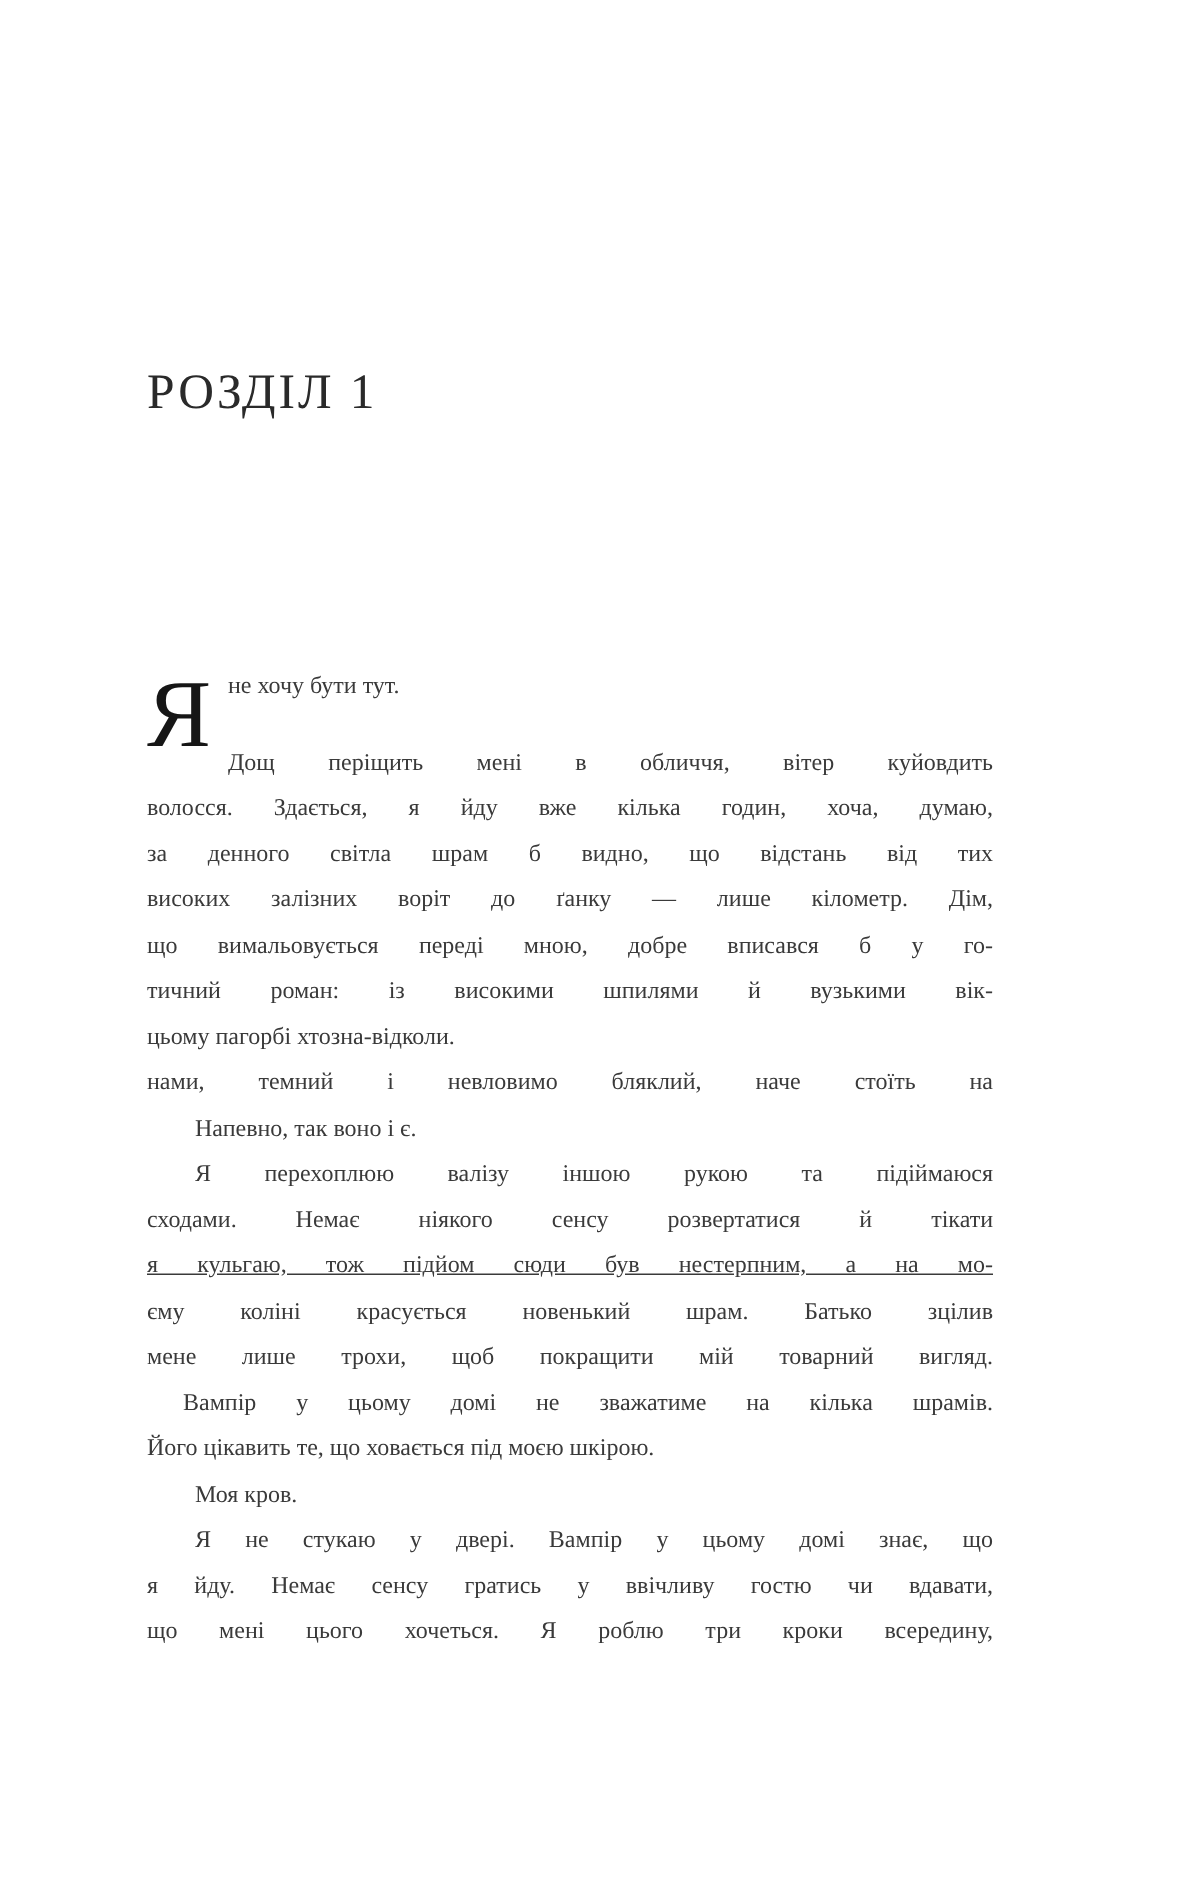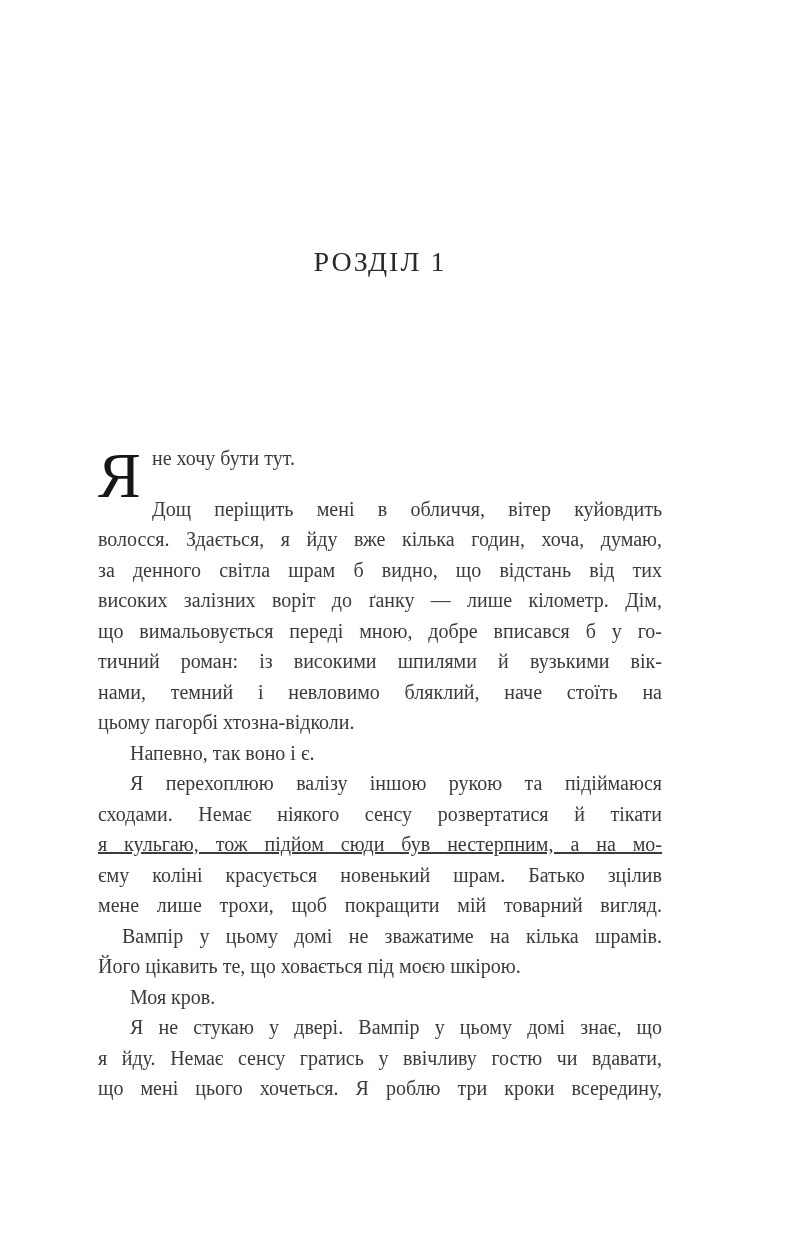--- a/index.html
+++ b/index.html
@@ -10,39 +10,39 @@
   }
   .page {
     position: relative;
     width: 800px; height: 1255px;
     background: var(--page-bg, #ffffff);
     overflow: hidden;
   }
   .chapter-heading {
     position: absolute;
     top: 242px; left: 98px; width: 564px;
-    text-align: center;
-    font-size: 28px; line-height: 40px;
+    text-align: left;
+    font-size: 33px; line-height: 40px;
     letter-spacing: 2px;
     color: var(--heading-color, #2a2a2a);
   }
   .drop-cap {
     position: absolute;
     top: 439px; left: 98px;
     font-size: 64px; line-height: normal;
     font-weight: normal;
     color: var(--dropcap-color, #161616);
   }
   .body-text {
     position: absolute;
     top: 443px; left: 98px; width: 564px;
     color: var(--text-color, #3a3a3a);
   }
   .bline {
-    font-size: 20px;
+    font-size: 16px;
     line-height: 30.5px;
     height: 30.5px;
     white-space: nowrap;     
     text-align: left;
     overflow: visible;
   }
   .bline.ind  { padding-left: 32px; }  
   .bline.dcap { padding-left: 54px; }  
 </style>
 </head>
@@ -54,22 +54,22 @@
   <div class="drop-cap">Я</div>
 
   <div class="body-text">
       <div class="bline dcap">не хочу бути тут.</div>
       <div class="bline dcap" style="white-space: normal; text-align: justify; text-align-last: justify; margin-top: 20px;">Дощ періщить мені в обличчя, вітер куйовдить</div>
       <div class="bline" style="white-space: normal; text-align: justify; text-align-last: justify;">волосся. Здається, я йду вже кілька годин, хоча, думаю,</div>
       <div class="bline" style="white-space: normal; text-align: justify; text-align-last: justify;">за денного світла шрам б видно, що відстань від тих</div>
       <div class="bline" style="white-space: normal; text-align: justify; text-align-last: justify;">високих залізних воріт до ґанку — лише кілометр. Дім,</div>
       <div class="bline" style="white-space: normal; text-align: justify; text-align-last: justify;">що вимальовується переді мною, добре вписався б у го-</div>
       <div class="bline" style="white-space: normal; text-align: justify; text-align-last: justify;">тичний роман: із високими шпилями й вузькими вік-</div>
+      <div class="bline">цьому пагорбі хтозна-відколи.</div>
       <div class="bline" style="white-space: normal; text-align: justify; text-align-last: justify;">нами, темний і невловимо бляклий, наче стоїть на</div>
-      <div class="bline">цьому пагорбі хтозна-відколи.</div>
       <div class="bline ind">Напевно, так воно і є.</div>
       <div class="bline ind" style="white-space: normal; text-align: justify; text-align-last: justify;">Я перехоплюю валізу іншою рукою та підіймаюся</div>
       <div class="bline" style="white-space: normal; text-align: justify; text-align-last: justify;">сходами. Немає ніякого сенсу розвертатися й тікати</div>
       <div class="bline" style="white-space: normal; text-align: justify; text-align-last: justify; text-decoration: underline;">я кульгаю, тож підйом сюди був нестерпним, а на мо-</div>
       <div class="bline" style="white-space: normal; text-align: justify; text-align-last: justify;">єму коліні красується новенький шрам. Батько зцілив</div>
       <div class="bline" style="white-space: normal; text-align: justify; text-align-last: justify;">мене лише трохи, щоб покращити мій товарний вигляд.</div>
       <div class="bline" style="white-space: normal; text-align: justify; text-align-last: justify; margin-left: 24px;">Вампір у цьому домі не зважатиме на кілька шрамів.</div>
       <div class="bline">Його цікавить те, що ховається під моєю шкірою.</div>
       <div class="bline ind">Моя кров.</div>
       <div class="bline ind" style="white-space: normal; text-align: justify; text-align-last: justify;">Я не стукаю у двері. Вампір у цьому домі знає, що</div>

